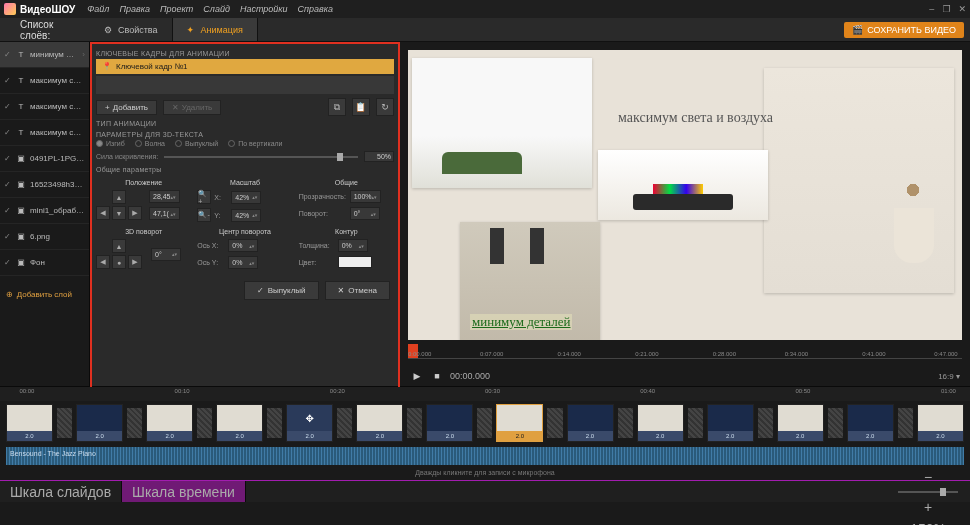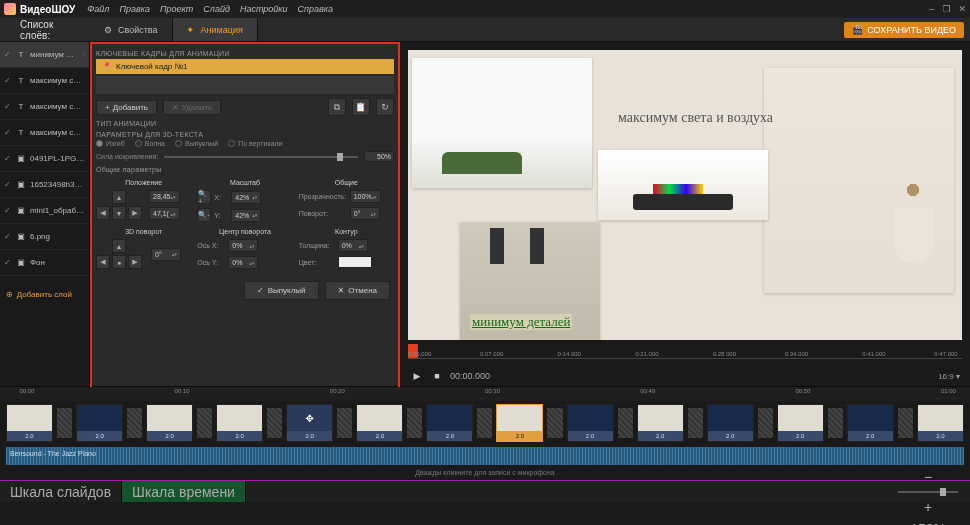--- a/index.html
+++ b/index.html
@@ -108,21 +108,21 @@
 .clip.sel { border-color: #e0a040; }
 .clip.sel .dur { background: #e0a040; color: #1a1a1a; }
 .trans { width: 16px; height: 30px; background: repeating-linear-gradient(45deg,#444,#444 2px,#333 2px,#333 4px); }
 .audio { height: 18px; margin: 2px 6px; background: #2a5a7a; position: relative; overflow: hidden; }
 .audio .wave { position: absolute; inset: 0; background: repeating-linear-gradient(90deg,#4a8aba 0,#4a8aba 1px,transparent 1px,transparent 3px); opacity: .7; }
 .audio .albl { position: absolute; left: 4px; top: 3px; font-size: 7px; color: #cde; }
 .mictxt { text-align: center; font-size: 7px; color: #777; padding: 2px; }
 
 .bottombar { height: 22px; background: #1f1f1f; display: flex; align-items: center; font-size: 14px; color: #aaa; border-top: 1px solid #a21caf; }
 .bottombar .seg { padding: 0 10px; height: 100%; display: flex; align-items: center; border-right: 1px solid #0a0a0a; cursor: pointer; }
-.bottombar .seg.act { background: #14532d; }
+.bottombar .seg.act { background: #701a75; }
 .bottombar .zoom { margin-left: auto; display: flex; align-items: center; gap: 6px; padding: 0 10px; flex-direction: column; }
 .zslide { width: 60px; height: 2px; background: #555; position: relative; }
 .zslide .zt { position: absolute; right: 20%; top: -3px; width: 6px; height: 8px; background: #aaa; }
 </style>
 </head>
 <body>
 
 <div class="titlebar">
   <div class="logo"></div>
   <span class="app">ВидеоШОУ</span>

